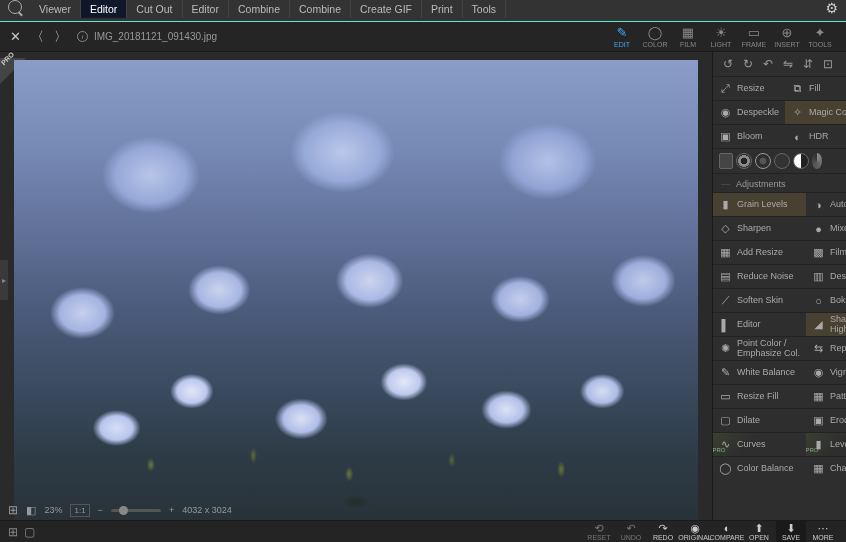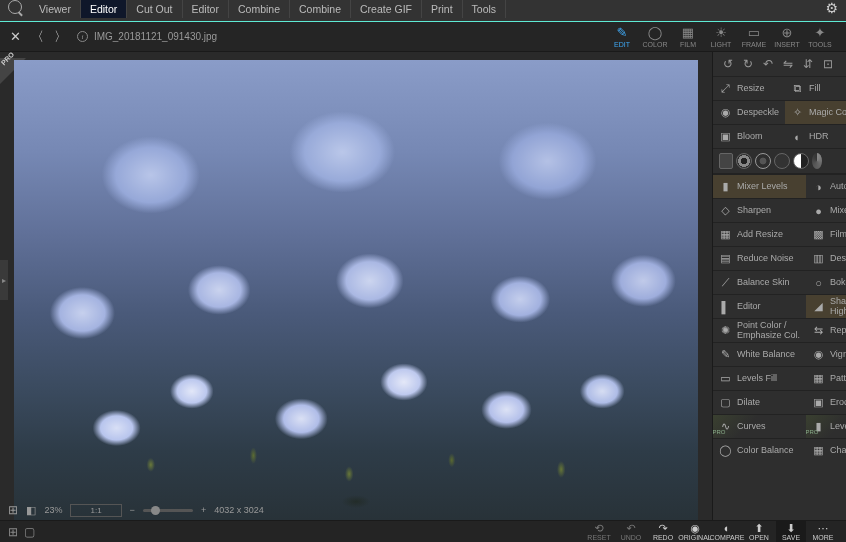--- a/index.html
+++ b/index.html
@@ -164,21 +164,21 @@
   <div class="canvas-area">
     <div class="pro-badge"></div>
     <div class="pro-text">PRO</div>
     <div class="canvas">
       <div class="canvas-bg"></div>
     </div>
     <div class="canvas-status">
       <span style="font-size:12px;">⊞</span>
       <span style="font-size:11px;">◧</span>
       <span>23%</span>
-      <span style="border:1px solid #555;padding:1px 19px;font-size:8px;">1:1</span>
+      <span style="border:1px solid #555;padding:1px 3px;font-size:8px;">1:1</span>
       <span>−</span>
       <div class="slider"></div>
       <span>+</span>
       <span>4032 x 3024</span>
     </div>
   </div>
 
   <div class="panel">
     <div class="quick-row" id="quick-row">
         <div class="quick-icon">↺</div>
@@ -215,24 +215,27 @@
         </div>
       </div>
     <div class="filter-row">
       <div class="filter-swatch sq" style="background:#444;"></div>
       <div class="filter-swatch"></div>
       <div class="filter-swatch"></div>
       <div class="filter-swatch"></div>
       <div class="filter-swatch"></div>
       <div class="filter-swatch"></div>
     </div>
+    <div class="section-label">
+        <span>Adjustments</span>
+      </div>
     <div class="tool-grid" id="adjust-grid">
         <div class="tool-cell active">
           <span class="cell-icon">▮</span>
-          <span class="cell-label">Mixer Levels</span>
+          <span class="cell-label">Grain Levels</span>
         </div>
         <div class="tool-cell">
           <span class="cell-icon">◑</span>
           <span class="cell-label">Auto Contrast</span>
         </div>
         <div class="tool-cell">
           <span class="cell-icon">◇</span>
           <span class="cell-label">Sharpen</span>
         </div>
         <div class="tool-cell">
@@ -250,21 +253,21 @@
         <div class="tool-cell">
           <span class="cell-icon">▤</span>
           <span class="cell-label">Reduce Noise</span>
         </div>
         <div class="tool-cell">
           <span class="cell-icon">▥</span>
           <span class="cell-label">Despeckle</span>
         </div>
         <div class="tool-cell">
           <span class="cell-icon">⟋</span>
-          <span class="cell-label">Balance Skin</span>
+          <span class="cell-label">Soften Skin</span>
         </div>
         <div class="tool-cell">
           <span class="cell-icon">○</span>
           <span class="cell-label">Bokeh Blur</span>
         </div>
         <div class="tool-cell">
           <span class="cell-icon">▌</span>
           <span class="cell-label">Editor</span>
         </div>
         <div class="tool-cell active">
@@ -282,21 +285,21 @@
         <div class="tool-cell">
           <span class="cell-icon">✎</span>
           <span class="cell-label">White Balance</span>
         </div>
         <div class="tool-cell">
           <span class="cell-icon">◉</span>
           <span class="cell-label">Vignette</span>
         </div>
         <div class="tool-cell">
           <span class="cell-icon">▭</span>
-          <span class="cell-label">Levels Fill</span>
+          <span class="cell-label">Resize Fill</span>
         </div>
         <div class="tool-cell">
           <span class="cell-icon">▦</span>
           <span class="cell-label">Pattern Fill</span>
         </div>
         <div class="tool-cell">
           <span class="cell-icon">▢</span>
           <span class="cell-label">Dilate</span>
         </div>
         <div class="tool-cell">

